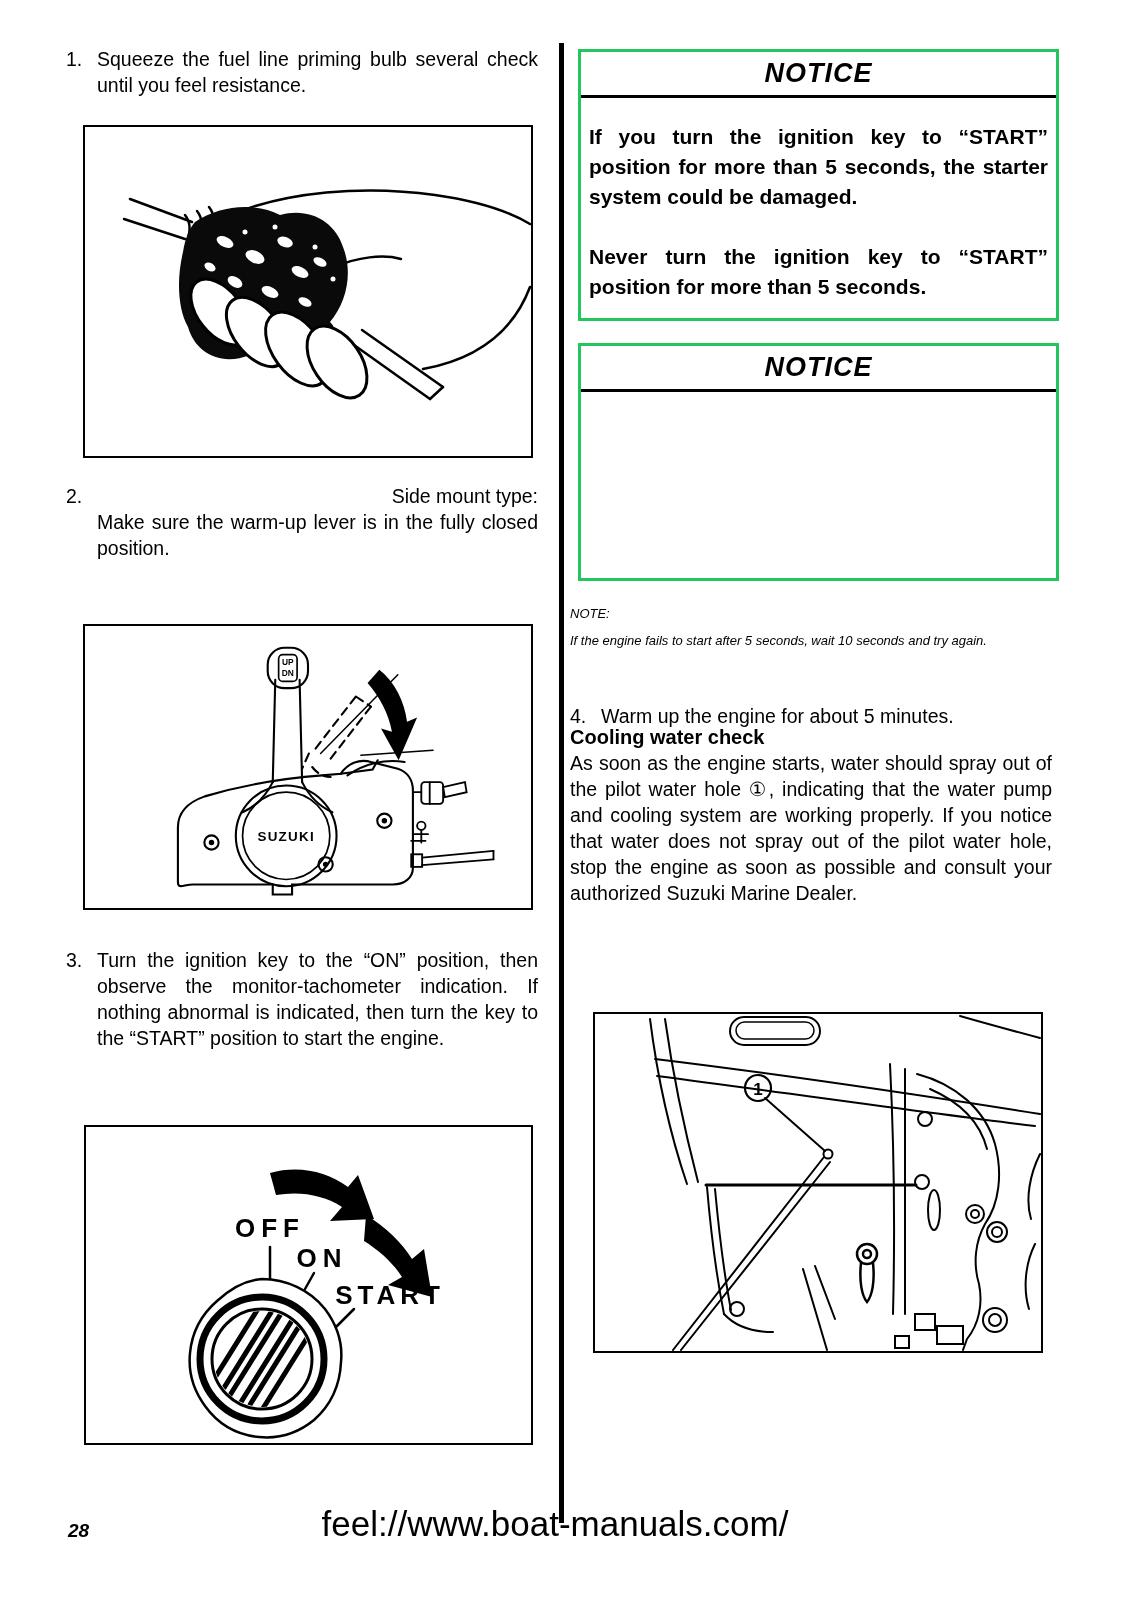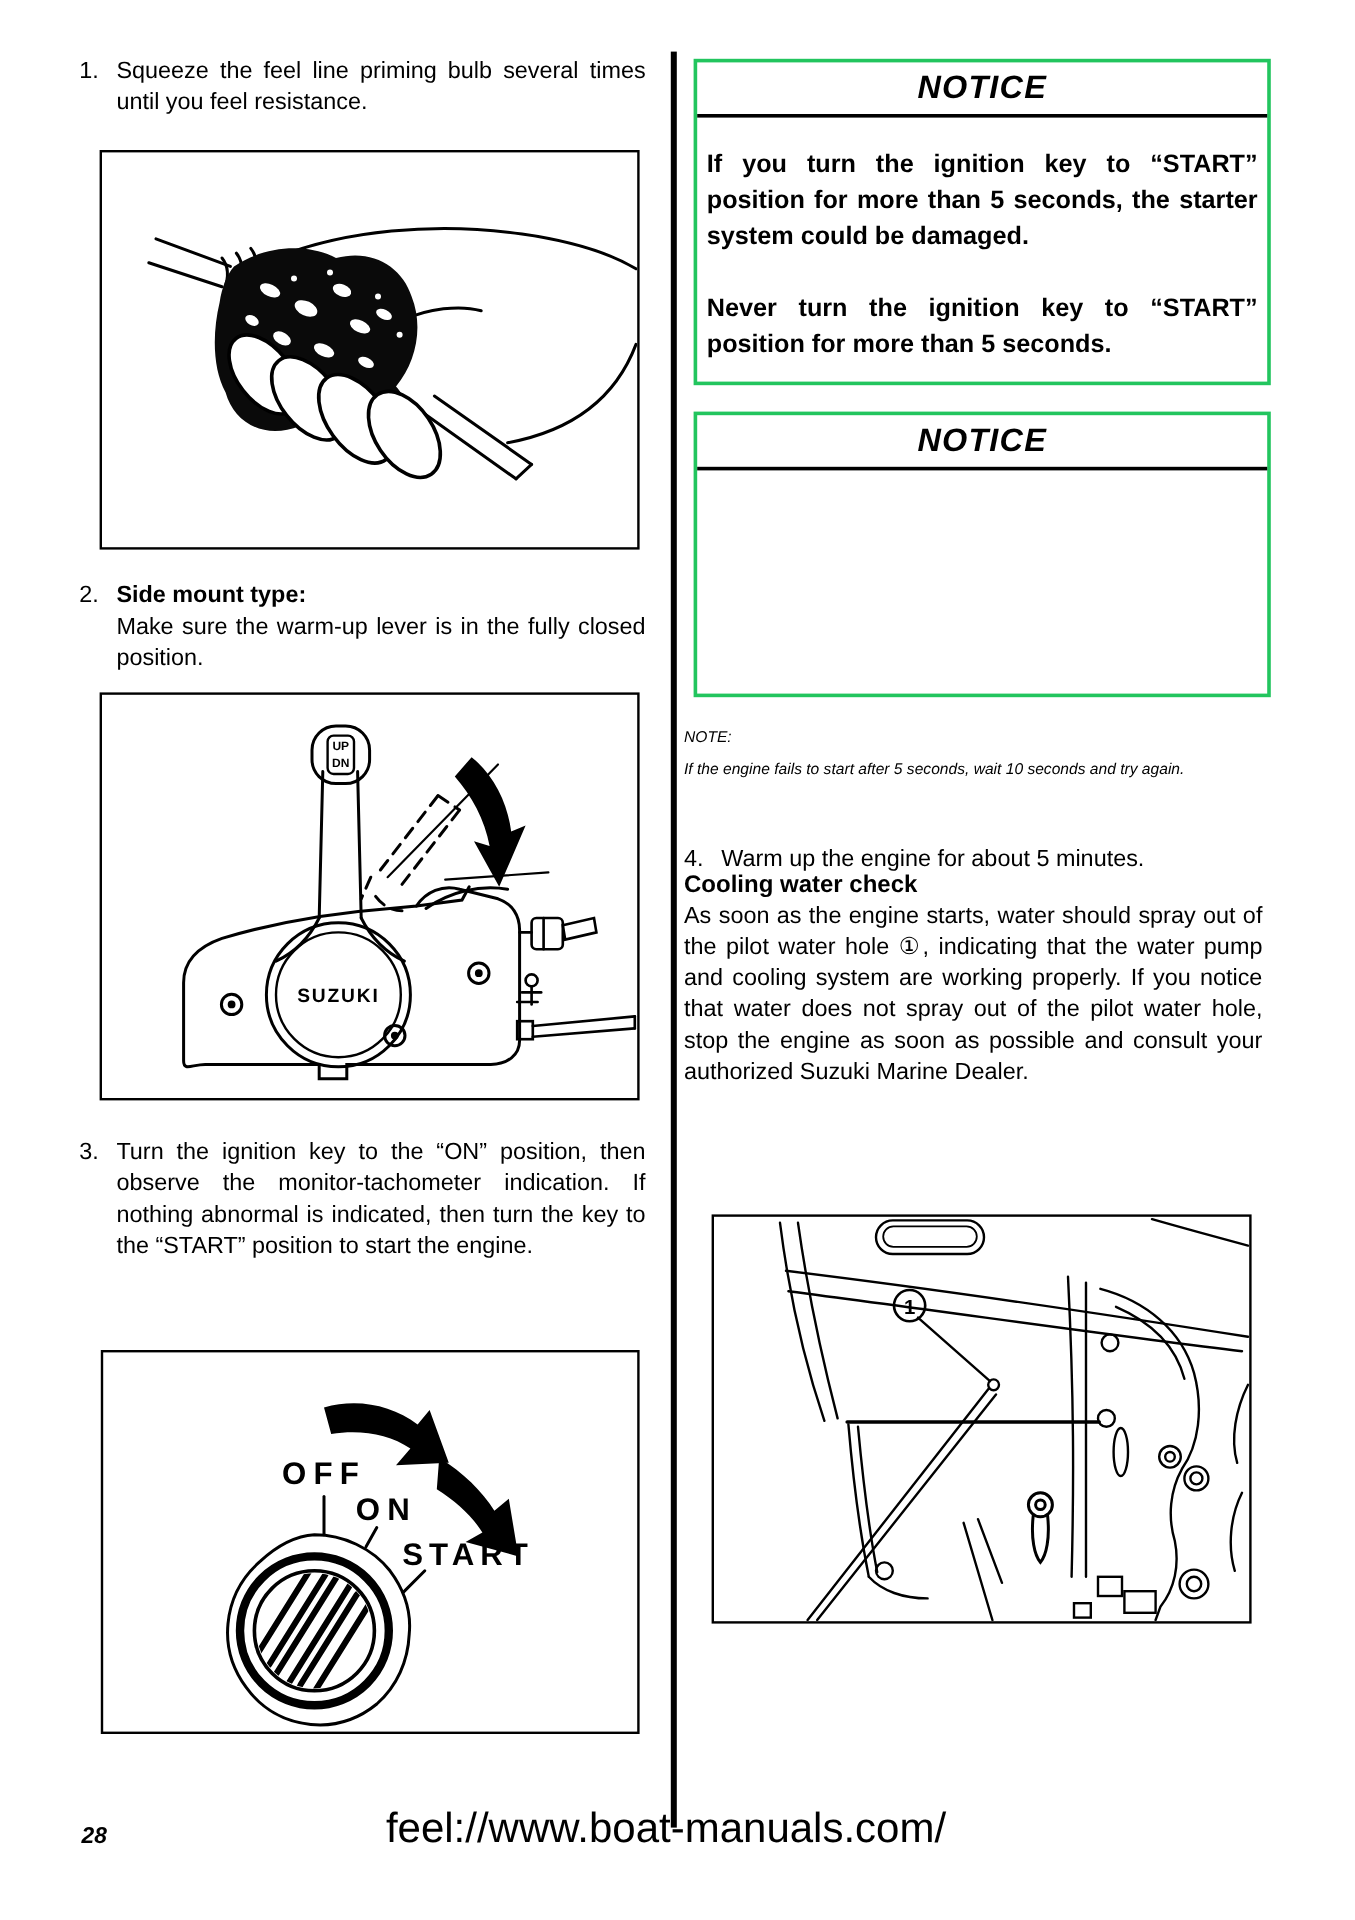--- a/index.html
+++ b/index.html
@@ -5,21 +5,21 @@
   *{margin:0;padding:0;box-sizing:border-box}
   html,body{background:#ffffff}
   .page{position:relative;width:1129px;height:1600px;background:#fff;
         font-family:"Liberation Sans",sans-serif;color:#000;overflow:hidden}
   .divider{position:absolute;left:559px;top:43px;width:5px;height:1480px;background:#000}
 
   
   .step{position:absolute;left:66px;width:472px;padding-left:31px;
         font-size:19.5px;line-height:26px;text-align:justify}
   .step .num{position:absolute;left:0;top:0}
-  .step2-head{display:block;font-weight:bold;text-align:left}
+  .step2-head{display:block;font-weight:normal;text-align:right}
 
   
   .figure{position:absolute;border:2px solid #000;background:#fff}
   .figure svg{display:block;width:100%;height:100%}
   svg text{font-family:"Liberation Sans",sans-serif;fill:#000}
 
   
   .notice{position:absolute;left:578px;width:481px;border:3px solid #22c55e;background:#fff}
   .notice-title{height:46px;border-bottom:3px solid #000;display:flex;align-items:center;
         justify-content:center;font-size:27px;font-weight:bold;font-style:italic;letter-spacing:1px}
@@ -38,21 +38,21 @@
 </style>
 </head>
 <body>
 
 <div class="page">
 
   <div class="divider"></div>
 
   <div class="step" style="top:46px">
     <span class="num">1.</span>
-    <span>Squeeze the feel line priming bulb several times until you feel resistance.</span>
+    <span>Squeeze the fuel line priming bulb several check until you feel resistance.</span>
   </div>
 
   <div class="figure" style="left:83px;top:125px;width:450px;height:333px">
     <svg viewBox="0 0 446 329">
       <g stroke="#000" stroke-width="2.5" fill="none" stroke-linecap="round">
         <path d="M45,72 L107,95"></path>
         <path d="M39,92 L100,112"></path>
         <path d="M100,88 q8,10 2,26"></path>
         <path d="M112,84 q8,10 2,26"></path>
         <path d="M124,80 q8,10 2,26"></path>
@@ -89,21 +89,21 @@
       </g>
     </svg>
   </div>
 
   <div class="step" style="top:483px">
     <span class="num">2.</span>
     <span class="step2-head">Side mount type:</span>
     <span>Make sure the warm-up lever is in the fully closed position.</span>
   </div>
 
-  <div class="figure" style="left:83px;top:577px;width:450px;height:340px">
+  <div class="figure" style="left:83px;top:624px;width:450px;height:286px">
     <svg viewBox="0 0 446 336">
       <g stroke="#000" stroke-width="2.5" fill="none" stroke-linecap="round">
 
         <path d="M68,305 L68,240 C68,222 80,210 100,203 C150,188 200,181 240,178 L262,176 C270,164 284,158 298,162 L330,170 C342,174 348,184 348,196 L348,288 C348,300 338,308 324,308 L204,308 L204,320 L181,320 L181,308 L86,308 C75,308 68,314 68,305 Z"></path>
         <path d="M262,176 L300,171 L306,160"></path>
         <path d="M270,178 C290,164 315,158 338,162"></path>
 
         <path d="M181,186 L184,64"></path>
         <path d="M216,186 L213,64"></path>
         <rect x="175" y="26" width="48" height="48" rx="20"></rect>

